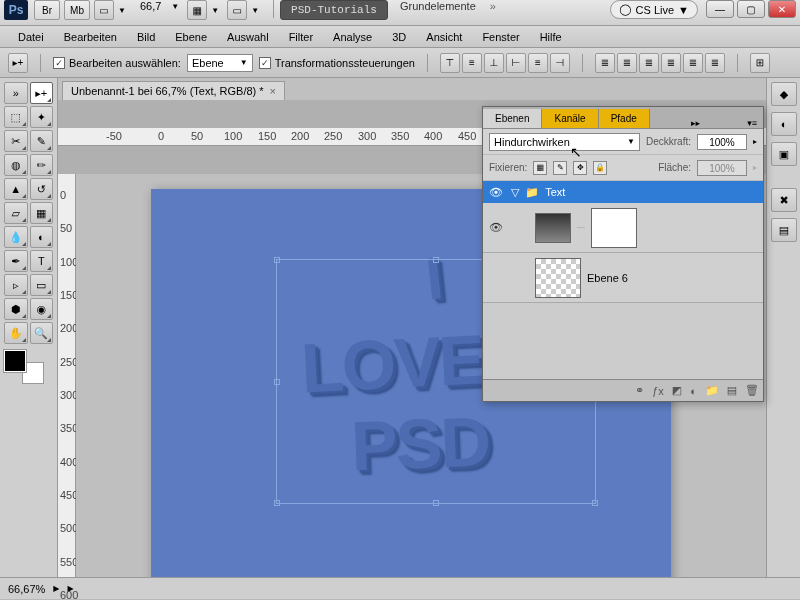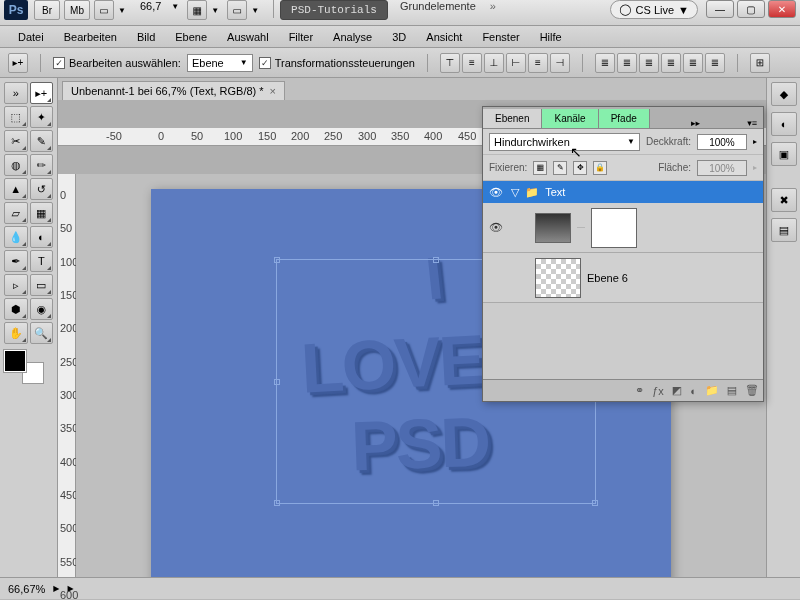--- a/index.html
+++ b/index.html
@@ -53,21 +53,21 @@
 .h-bl{bottom:-3px;left:-3px}.h-bm{bottom:-3px;left:50%;margin-left:-3px}.h-br{bottom:-3px;right:-3px}
 .text3d { position: absolute; font-weight: 900; font-family: Arial Black, Arial; color: #4d6bb0; text-shadow: 3px 3px 1px #3d5a9a, 5px 5px 2px #36528e; letter-spacing: -2px; }
 .t1 { top: 55px; left: 275px; font-size: 60px; transform: rotate(-6deg); }
 .t2 { top: 135px; left: 150px; font-size: 70px; transform: rotate(-3deg); }
 .t3 { top: 215px; left: 200px; font-size: 70px; transform: rotate(-2deg); }
 .rpanel { width: 34px; background: #cfcfcf; border-left: 1px solid #999; padding: 4px; display: flex; flex-direction: column; gap: 6px; }
 .rp-btn { width: 26px; height: 24px; background: linear-gradient(#e0e0e0,#c8c8c8); border: 1px solid #999; border-radius: 2px; display: flex; align-items: center; justify-content: center; cursor: pointer; }
 .statusbar { height: 22px; background: #cfcfcf; border-top: 1px solid #999; display: flex; align-items: center; padding: 0 8px; font-size: 10px; gap: 8px; }
 .layers-panel { position: absolute; left: 482px; top: 106px; width: 282px; height: 296px; background: #d4d4d4; border: 1px solid #666; box-shadow: 2px 2px 8px rgba(0,0,0,0.3); display: flex; flex-direction: column; z-index: 10; }
 .lp-tabs { height: 22px; background: #b0b0b0; display: flex; align-items: flex-end; border-bottom: 1px solid #888; }
-.lp-tab { padding: 4px 12px; background: #86efac; border-right: 1px solid #888; cursor: pointer; font-size: 10px; }
+.lp-tab { padding: 4px 12px; background: #eab308; border-right: 1px solid #888; cursor: pointer; font-size: 10px; }
 .lp-tab.active { background: #d4d4d4; }
 .lp-tabs .menu { margin-left: auto; padding: 0 6px; cursor: pointer; font-size: 9px; }
 .lp-row { height: 26px; display: flex; align-items: center; padding: 0 6px; border-bottom: 1px solid #bbb; gap: 6px; }
 .lp-select { flex: 1; background: #fff; border: 1px solid #888; height: 18px; padding: 0 4px; display: flex; align-items: center; justify-content: space-between; font-size: 10px; }
 .lp-label { color: #555; font-size: 10px; }
 .lp-num { width: 50px; background: #fff; border: 1px solid #888; height: 16px; text-align: center; font-size: 10px; line-height: 16px; }
 .lp-num.dis { background: #ddd; color: #888; }
 .lock-icn { width: 14px; height: 14px; border: 1px solid #888; background: #e8e8e8; display: flex; align-items: center; justify-content: center; font-size: 8px; cursor: pointer; }
 .lp-layers { flex: 1; background: #ccc; overflow-y: auto; }
 .layer-grp { height: 22px; background: #2e7cd6; color: #fff; display: flex; align-items: center; padding: 0 4px; gap: 6px; font-size: 10px; }

